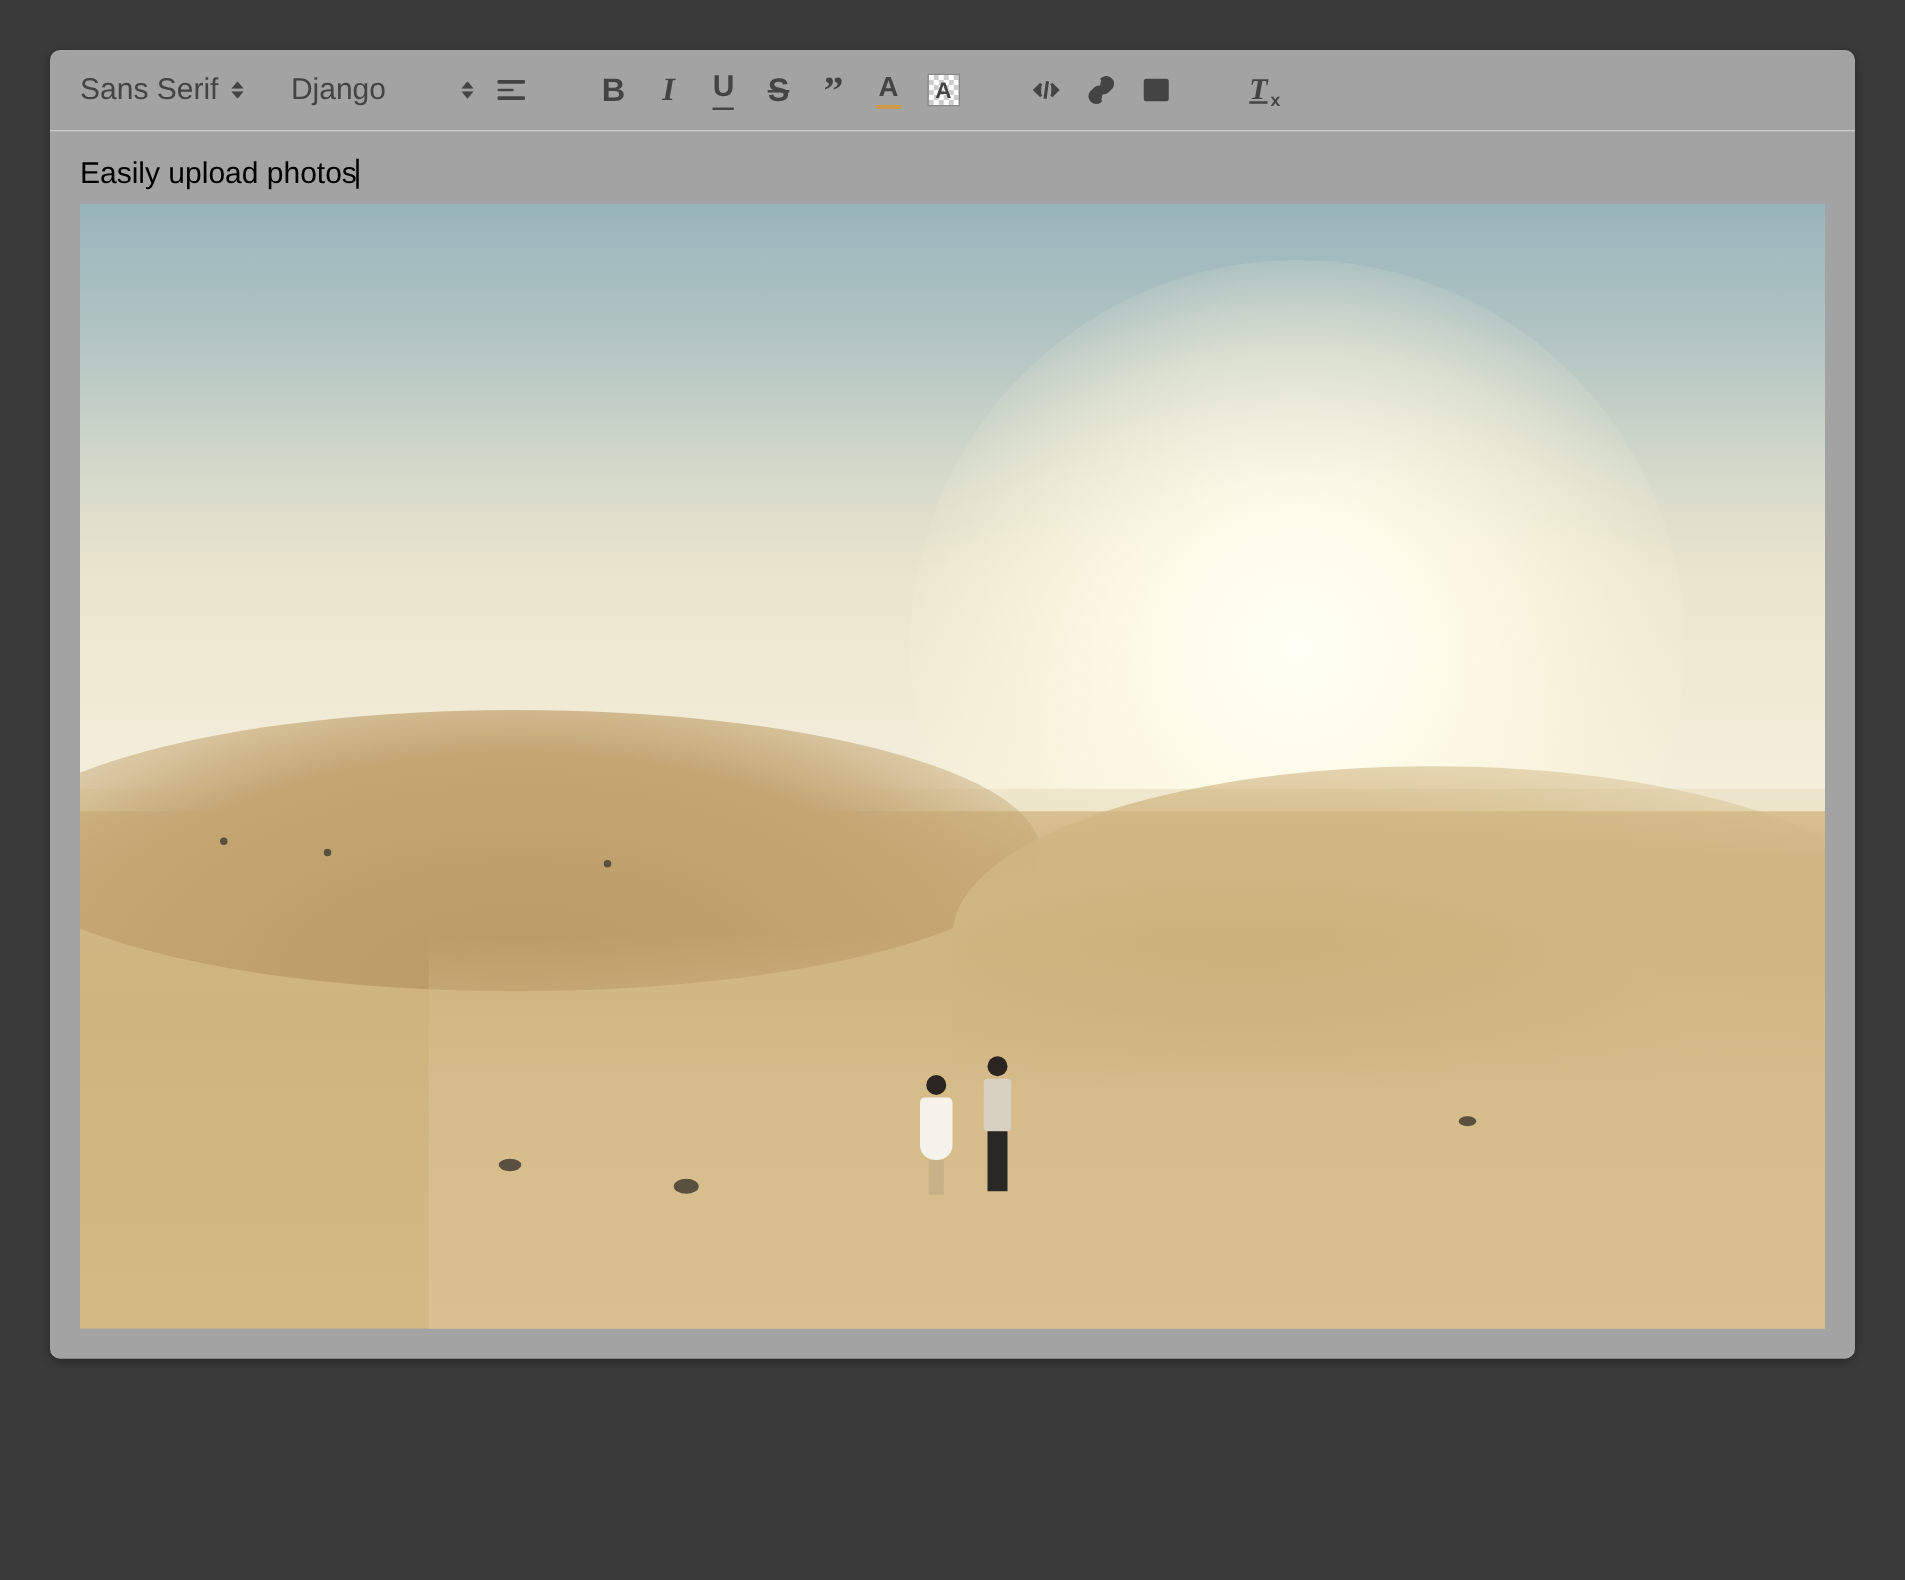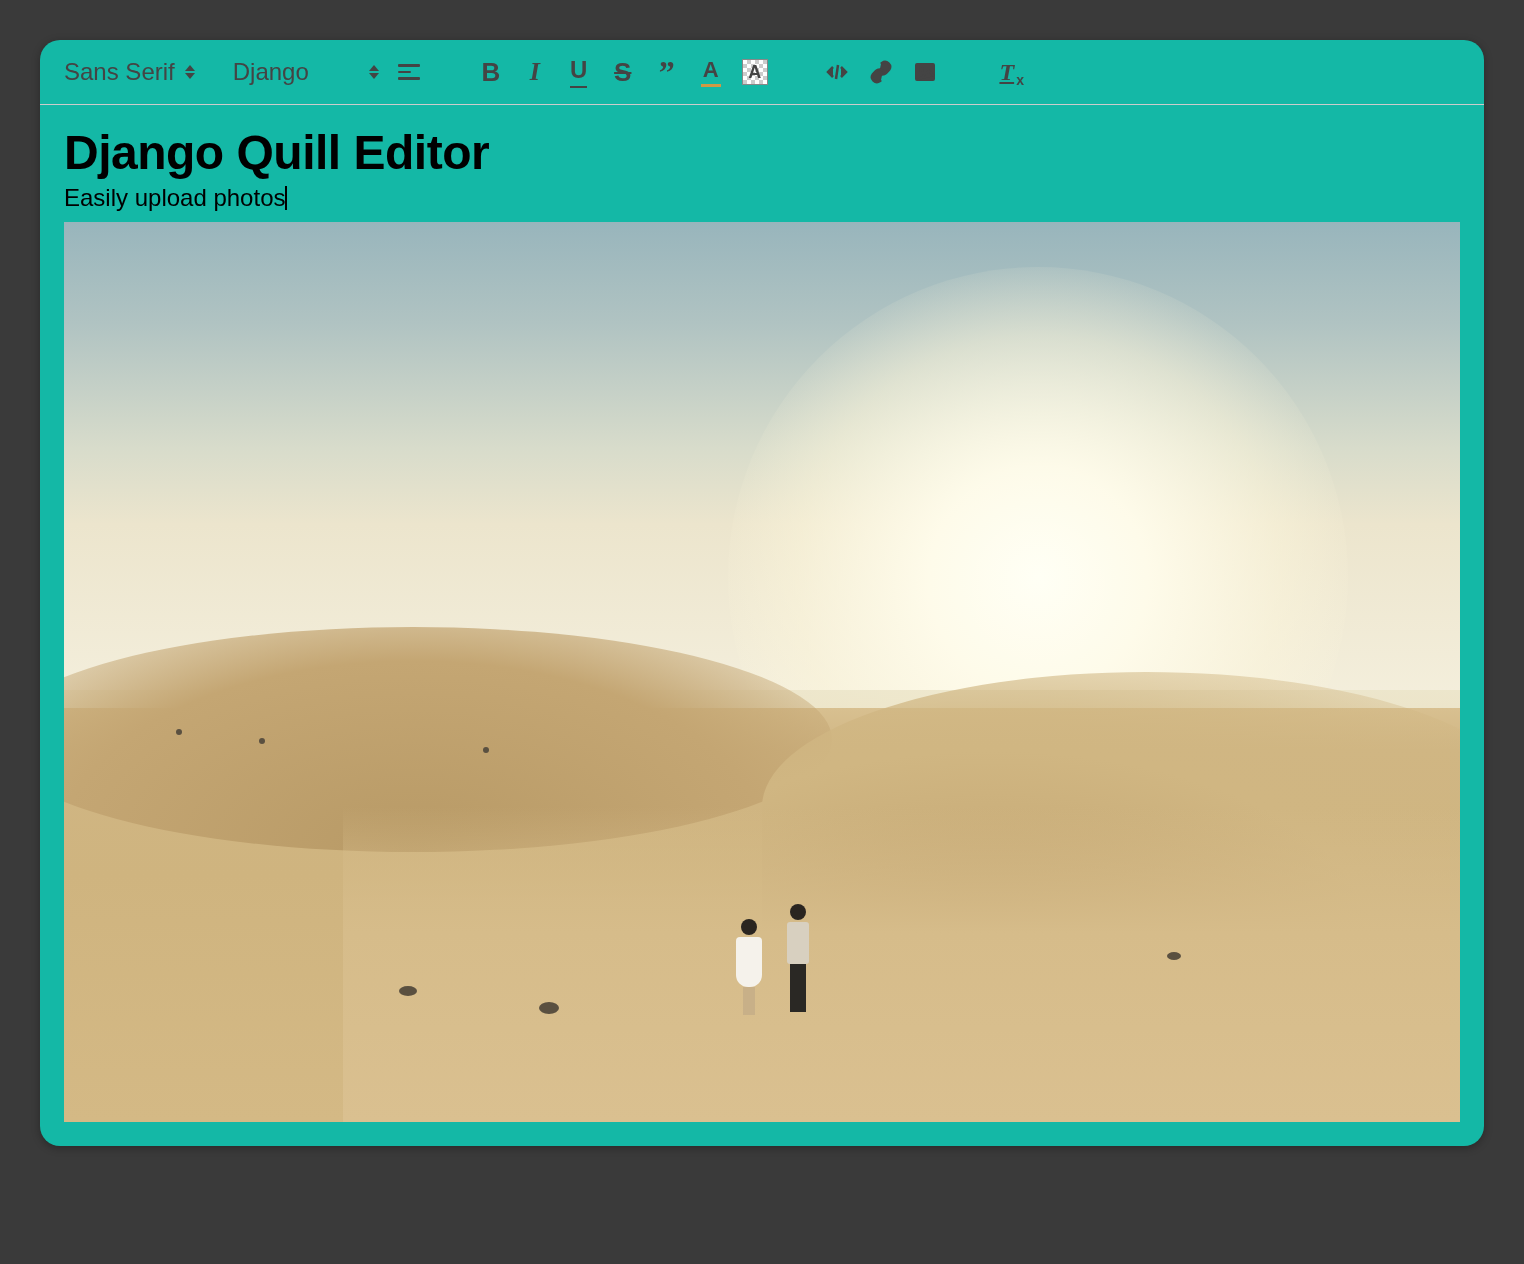--- a/index.html
+++ b/index.html
@@ -8,22 +8,22 @@
       padding: 0;
     }
     body {
       background: #3a3a3a;
       font-family: -apple-system, BlinkMacSystemFont, "Segoe UI", Helvetica, Arial, sans-serif;
       padding: 40px;
       width: 1524px;
       height: 1264px;
     }
     .editor-container {
-      background: #14b8a6;
-      border-radius: 20px;
+      background: #a3a3a3;
+      border-radius: 8px;
       overflow: hidden;
       box-shadow: 0 2px 8px rgba(0,0,0,0.3);
     }
     .toolbar {
       display: flex;
       align-items: center;
       padding: 14px 20px;
       border-bottom: 1px solid #ccc;
       gap: 8px;
     }
@@ -347,21 +347,20 @@
     <button class="toolbar-btn">
       <span style="position:relative;display:inline-block">
         <span style="font-style:italic;font-weight:600;font-size:24px;font-family:serif;text-decoration:underline">T</span>
         <span style="position:absolute;right:-10px;bottom:-2px;font-size:14px;font-weight:700">x</span>
       </span>
     </button>
 
   </div>
 
   <div class="editor-body">
-    <h1>Django Quill Editor</h1>
     <p>Easily upload photos</p>
 
     <div class="editor-image">
       <div class="sky"></div>
       <div class="sun-glow"></div>
       <div class="horizon-haze"></div>
       <div class="sand"></div>
       <div class="dune1"></div>
       <div class="dune2"></div>
       <div class="dune3"></div>

